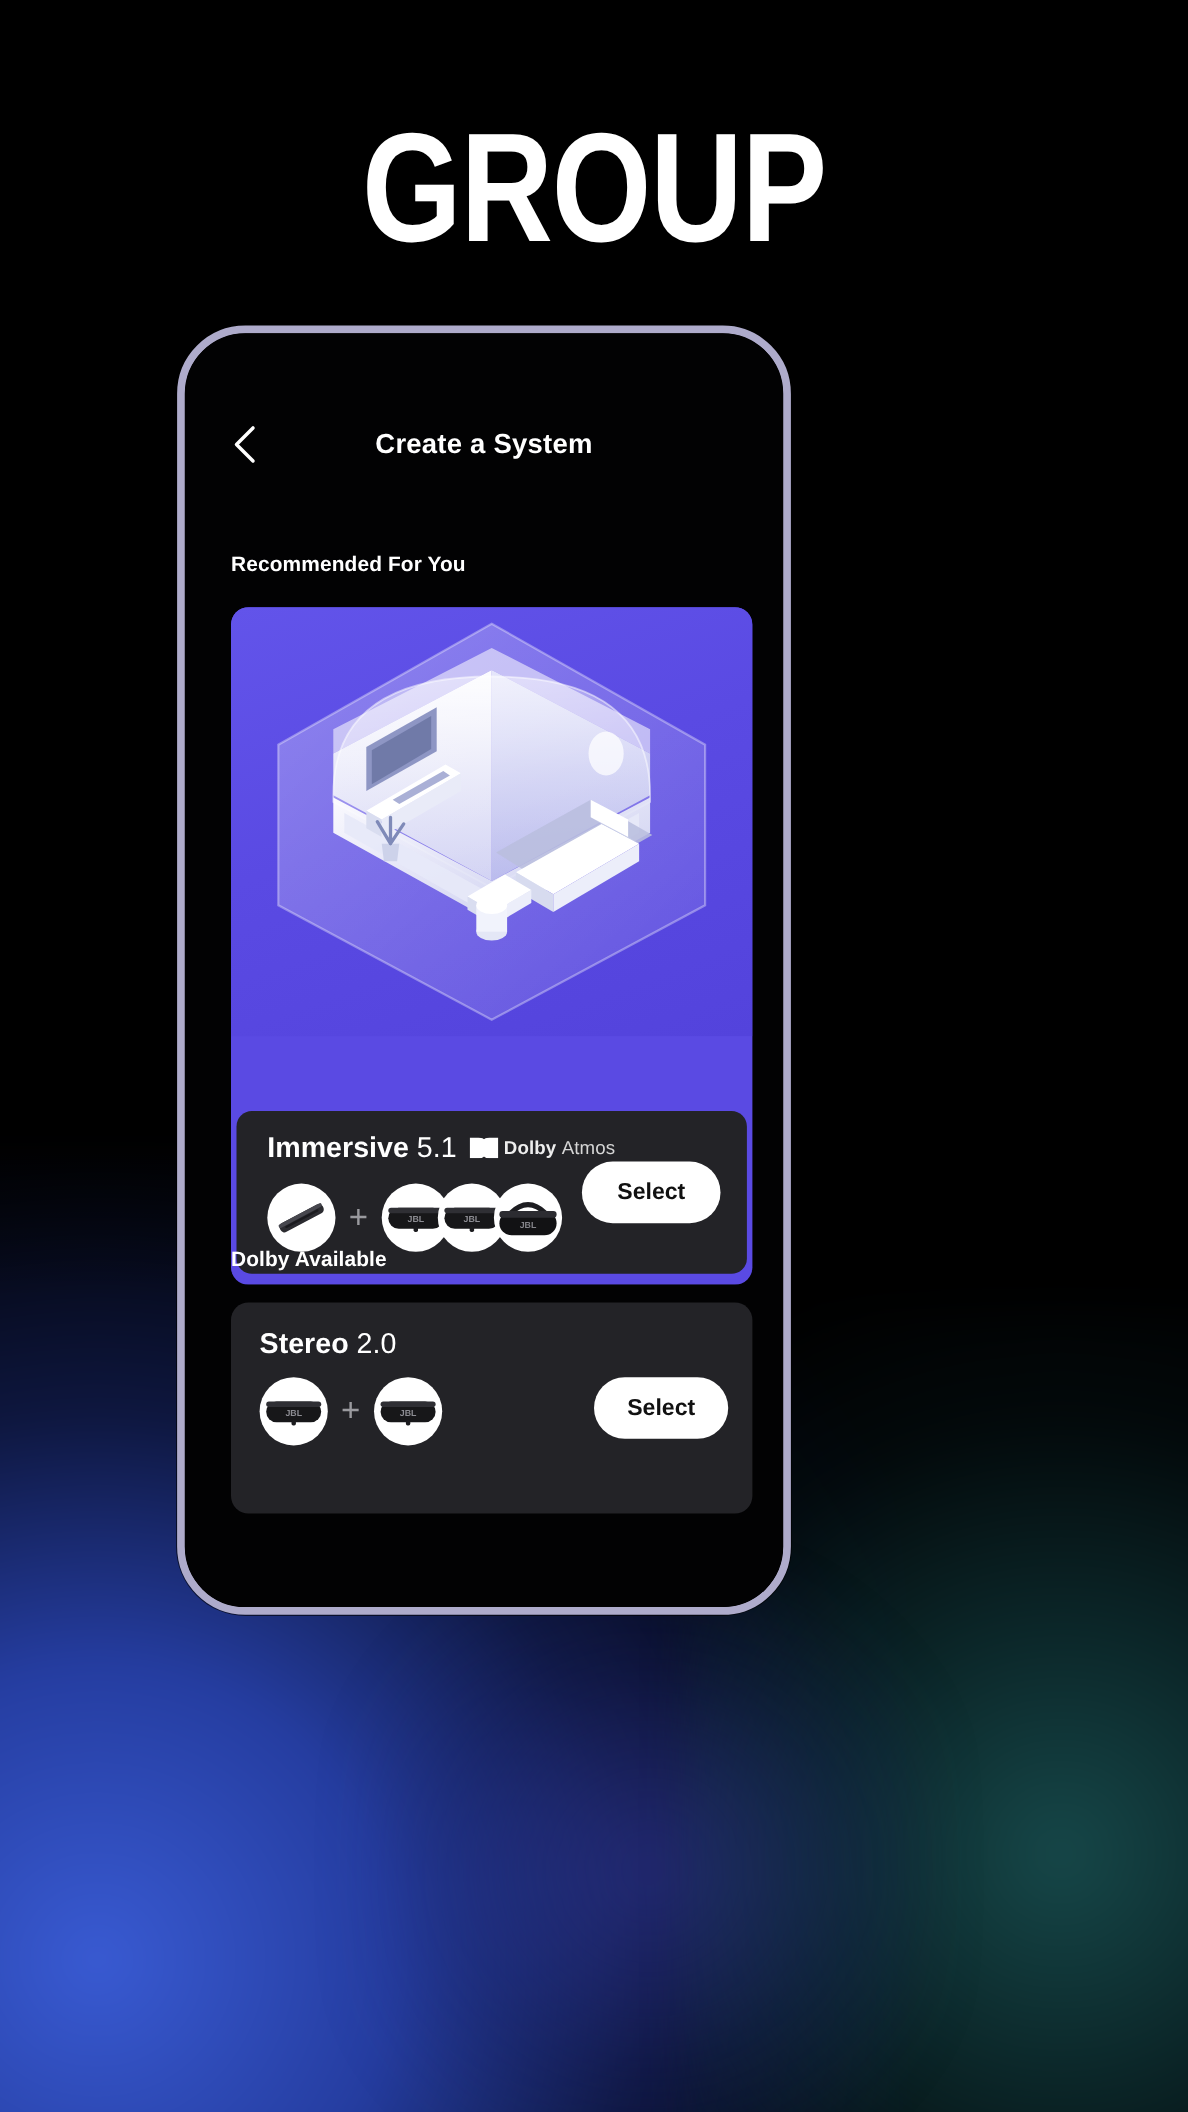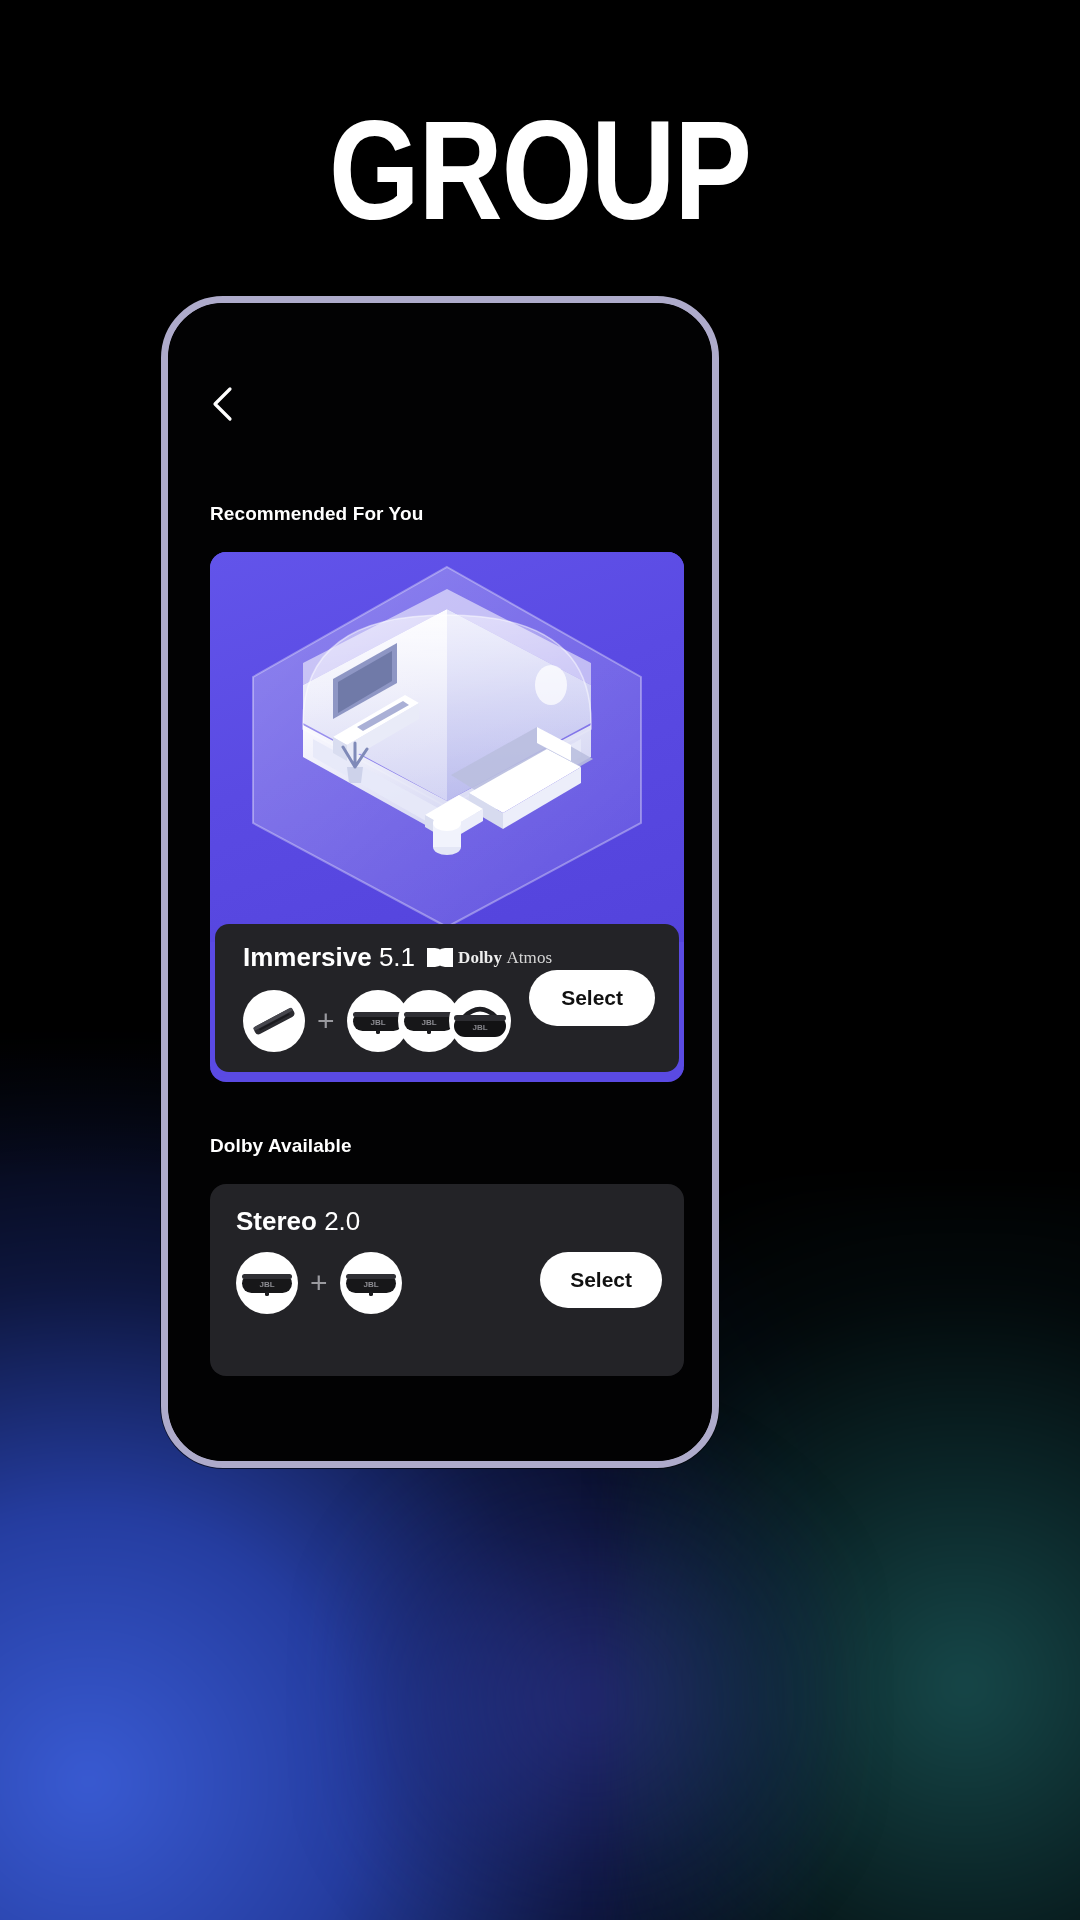--- a/index.html
+++ b/index.html
@@ -115,21 +115,21 @@
     position:absolute; left:42px;
     color:#fff; font-size:19px; font-weight:bold;
     letter-spacing:0.1px;
   }
   #sec-recommended{ top:200px; }
   #sec-also{ top:832px; }
 
   
   .rec-card{
     position:absolute; left:42px; top:249px;
-    width:474px; height:530px;
+    width:474px; height:616px;
     border-radius:16px;
     overflow:hidden;
     background:#5a4ae3;
     border-bottom:5px solid #5a4ae3;
     cursor:pointer;
   }
   .rec-hero{
     position:absolute; left:0; top:0; width:100%; height:390px;
     background:linear-gradient(160deg,#6254ea 0%,#5a4ae3 45%,#5343dc 100%);
     overflow:hidden;
@@ -147,21 +147,21 @@
     position:absolute; left:28px; top:18px;
     display:flex; align-items:center; gap:12px;
   }
   .sys-name{ color:#fff; font-size:26px; }
   .sys-name b{ font-weight:bold; }
   .sys-name span.light{ font-weight:normal; }
   .dolby{
     display:flex; align-items:center; gap:5px;
   }
   .dolby-mark{ display:block; }
-  .dolby-text{ color:#ededed; font-size:17px; letter-spacing:0.1px;font-family:Liberation Serif, serif; }
+  .dolby-text{ color:#ededed; font-size:17px; letter-spacing:0.1px; }
   .dolby-text b{ font-weight:bold; }
   .dolby-text i{ font-style:normal; font-weight:normal; color:#d6d6d6; }
 
   .spk-row{
     position:absolute; left:28px; top:66px;
     display:flex; align-items:center;
   }
   .spk{
     width:62px; height:62px; border-radius:50%;
     background:#fff;
@@ -236,20 +236,21 @@
 
   <div class="phone">
     <div class="screen">
 
       <div class="appbar">
         <div class="back-btn">
           <svg width="22" height="36" viewBox="0 0 22 36">
             <path d="M19 3 L4 18 L19 33" fill="none" stroke="#ffffff" stroke-width="3.2" stroke-linecap="round" stroke-linejoin="round"></path>
           </svg>
         </div>
+        <div class="appbar-title">Create a System</div>
       </div>
 
       <div class="section-title" id="sec-recommended">Recommended For You</div>
 
       <div class="rec-card">
 
         <div class="rec-hero">
           <svg width="420" height="372" viewBox="0 0 420 372">
             <defs>
               <linearGradient id="gFloor" x1="0" y1="0" x2="1" y2="1">

